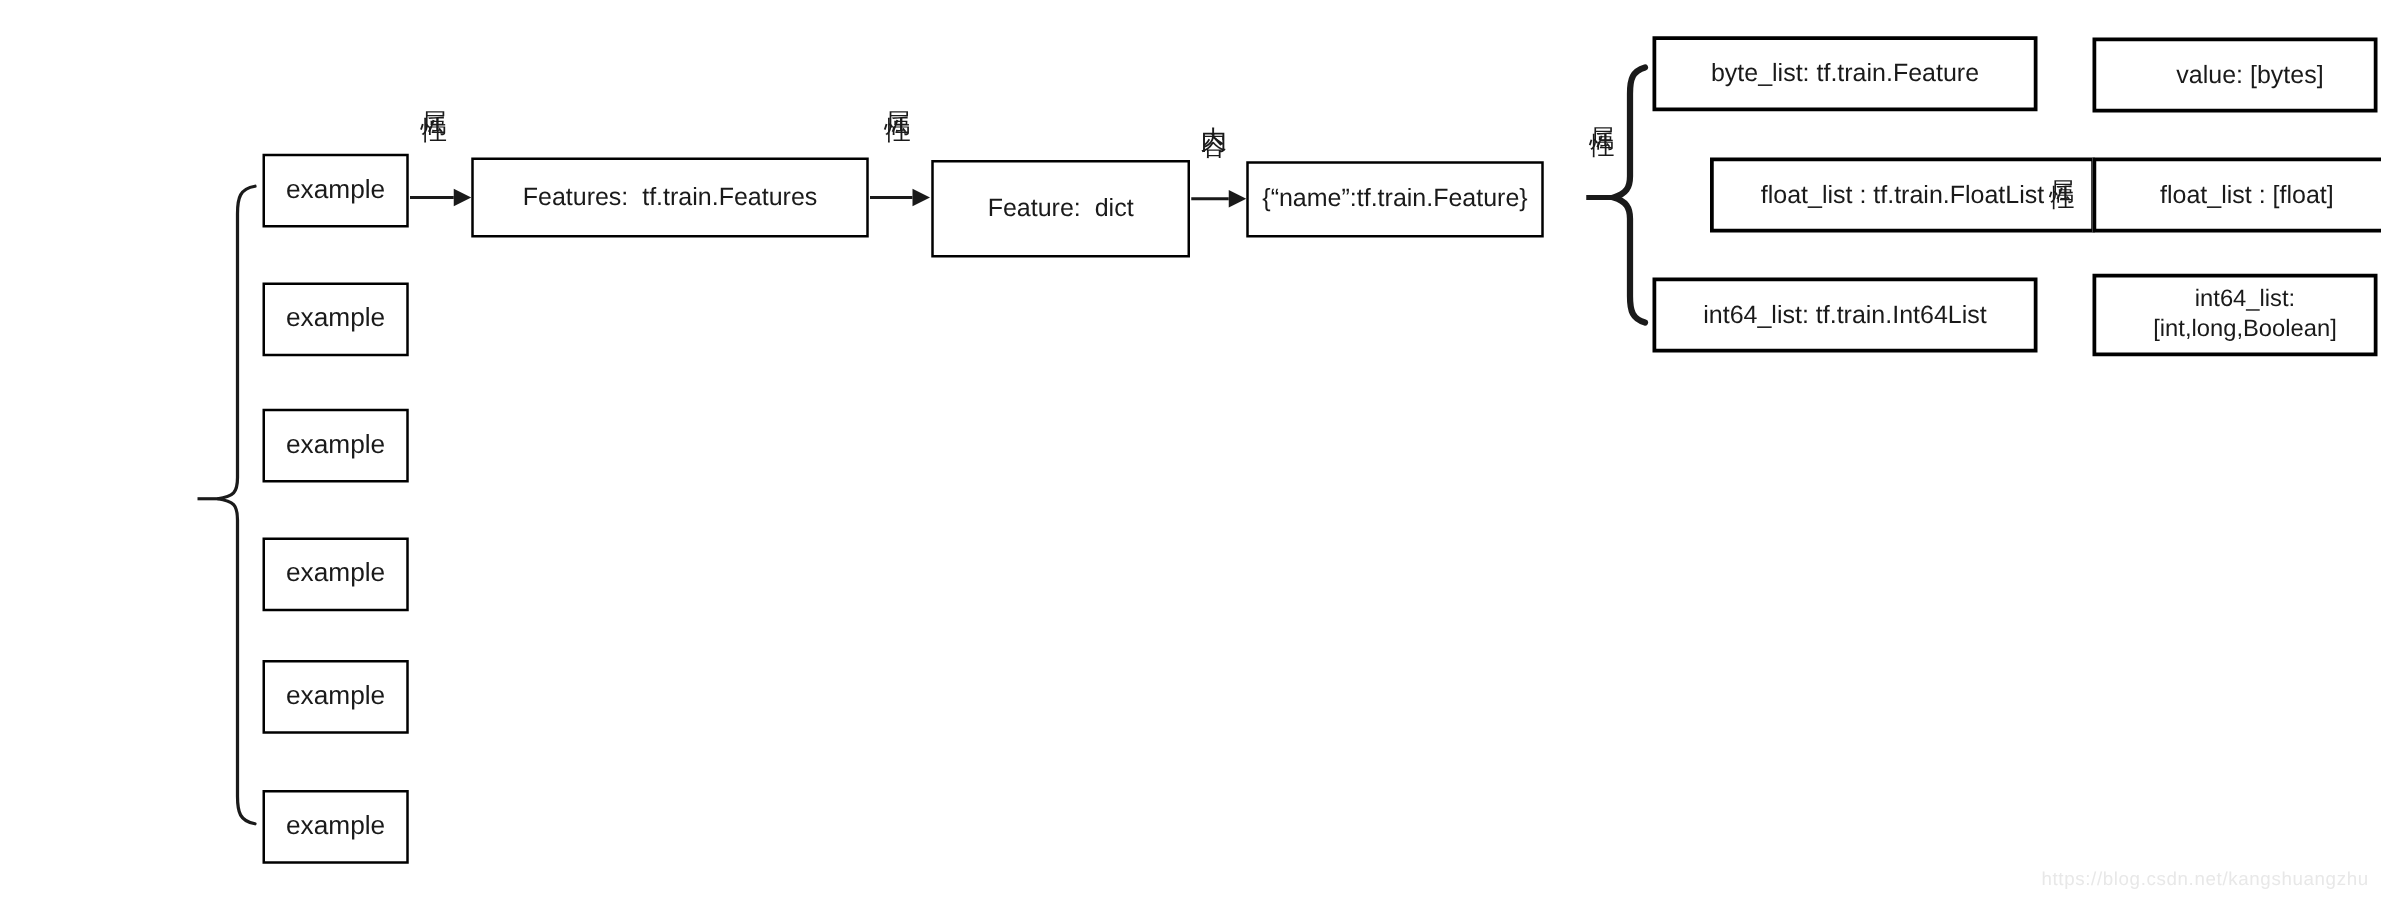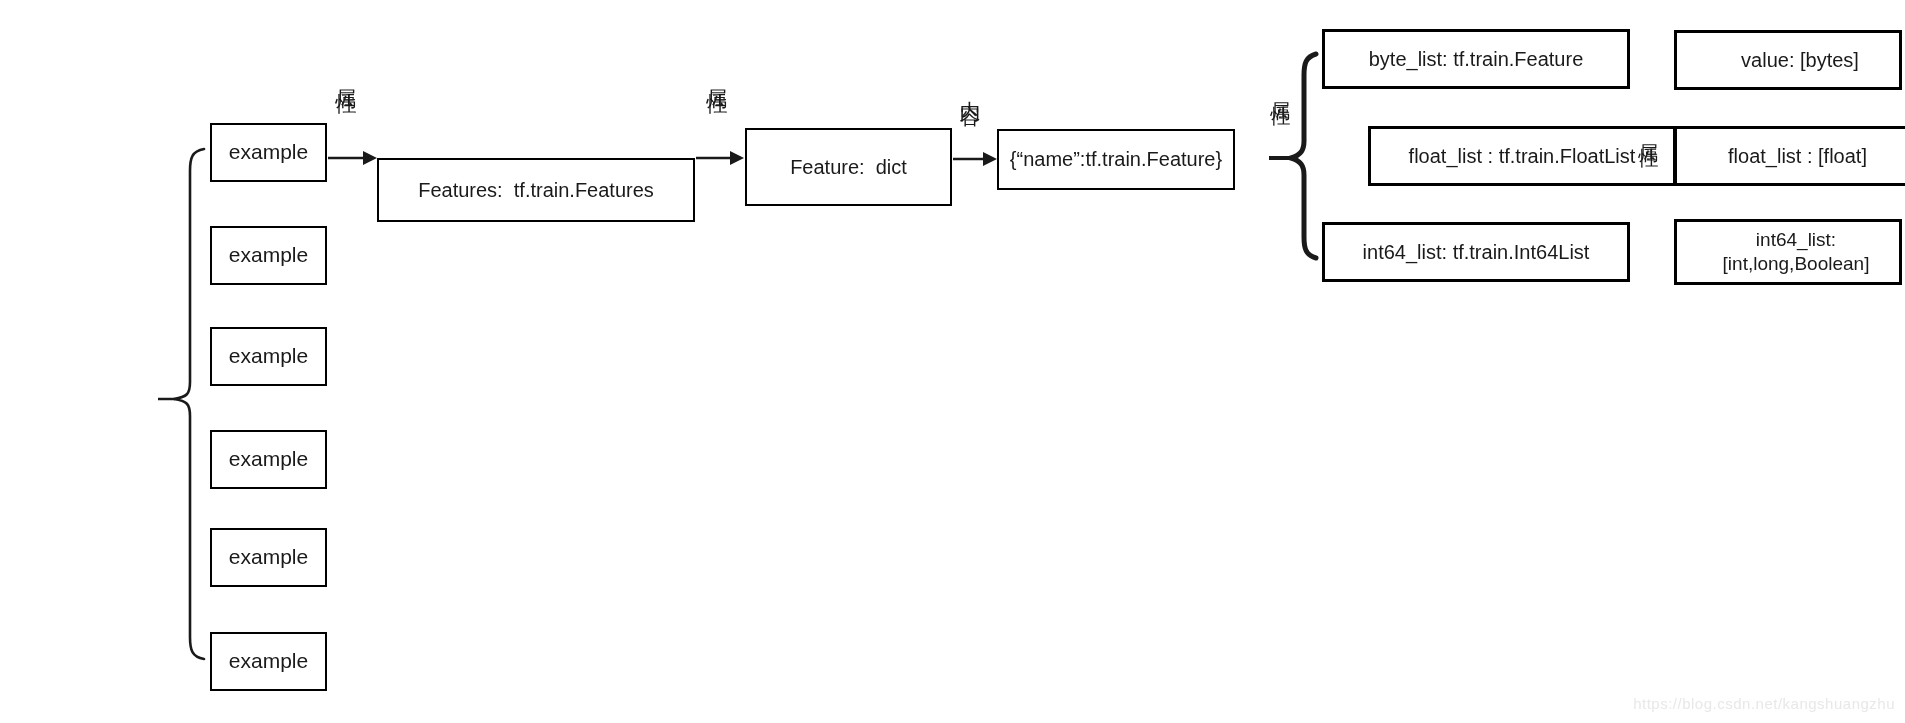--- a/index.html
+++ b/index.html
@@ -21,21 +21,21 @@
   
   .pos-tfrecord { left:28px;  top:368px; width:118px; height:60px; }
   .pos-ex0 { left:210px; top:123px; width:117px; height:59px; font-size:21px; }
   .pos-ex1 { left:210px; top:226px; width:117px; height:59px; font-size:21px; }
   .pos-ex2 { left:210px; top:327px; width:117px; height:59px; font-size:21px; }
   .pos-ex3 { left:210px; top:430px; width:117px; height:59px; font-size:21px; }
   .pos-ex4 { left:210px; top:528px; width:117px; height:59px; font-size:21px; }
   .pos-ex5 { left:210px; top:632px; width:117px; height:59px; font-size:21px; }
 
   
-  .pos-features  { left:377px; top:126px; width:318px; height:64px;margin-top:32px; }
+  .pos-features  { left:377px; top:126px; width:318px; height:64px; }
   .pos-featdict  { left:745px; top:128px; width:207px; height:78px; }
   .pos-namefeat  { left:997px; top:129px; width:238px; height:61px; }
 
   
   .pos-byte  { left:1322px; top:29px;  width:308px; height:60px; }
   .pos-float1{ left:1368px; top:126px; width:308px; height:60px; }
   .pos-int1  { left:1322px; top:222px; width:308px; height:60px;text-align:center; }
 
   
   .pos-value { left:1674px; top:30px;  width:228px; height:60px;padding-left:24px; }

